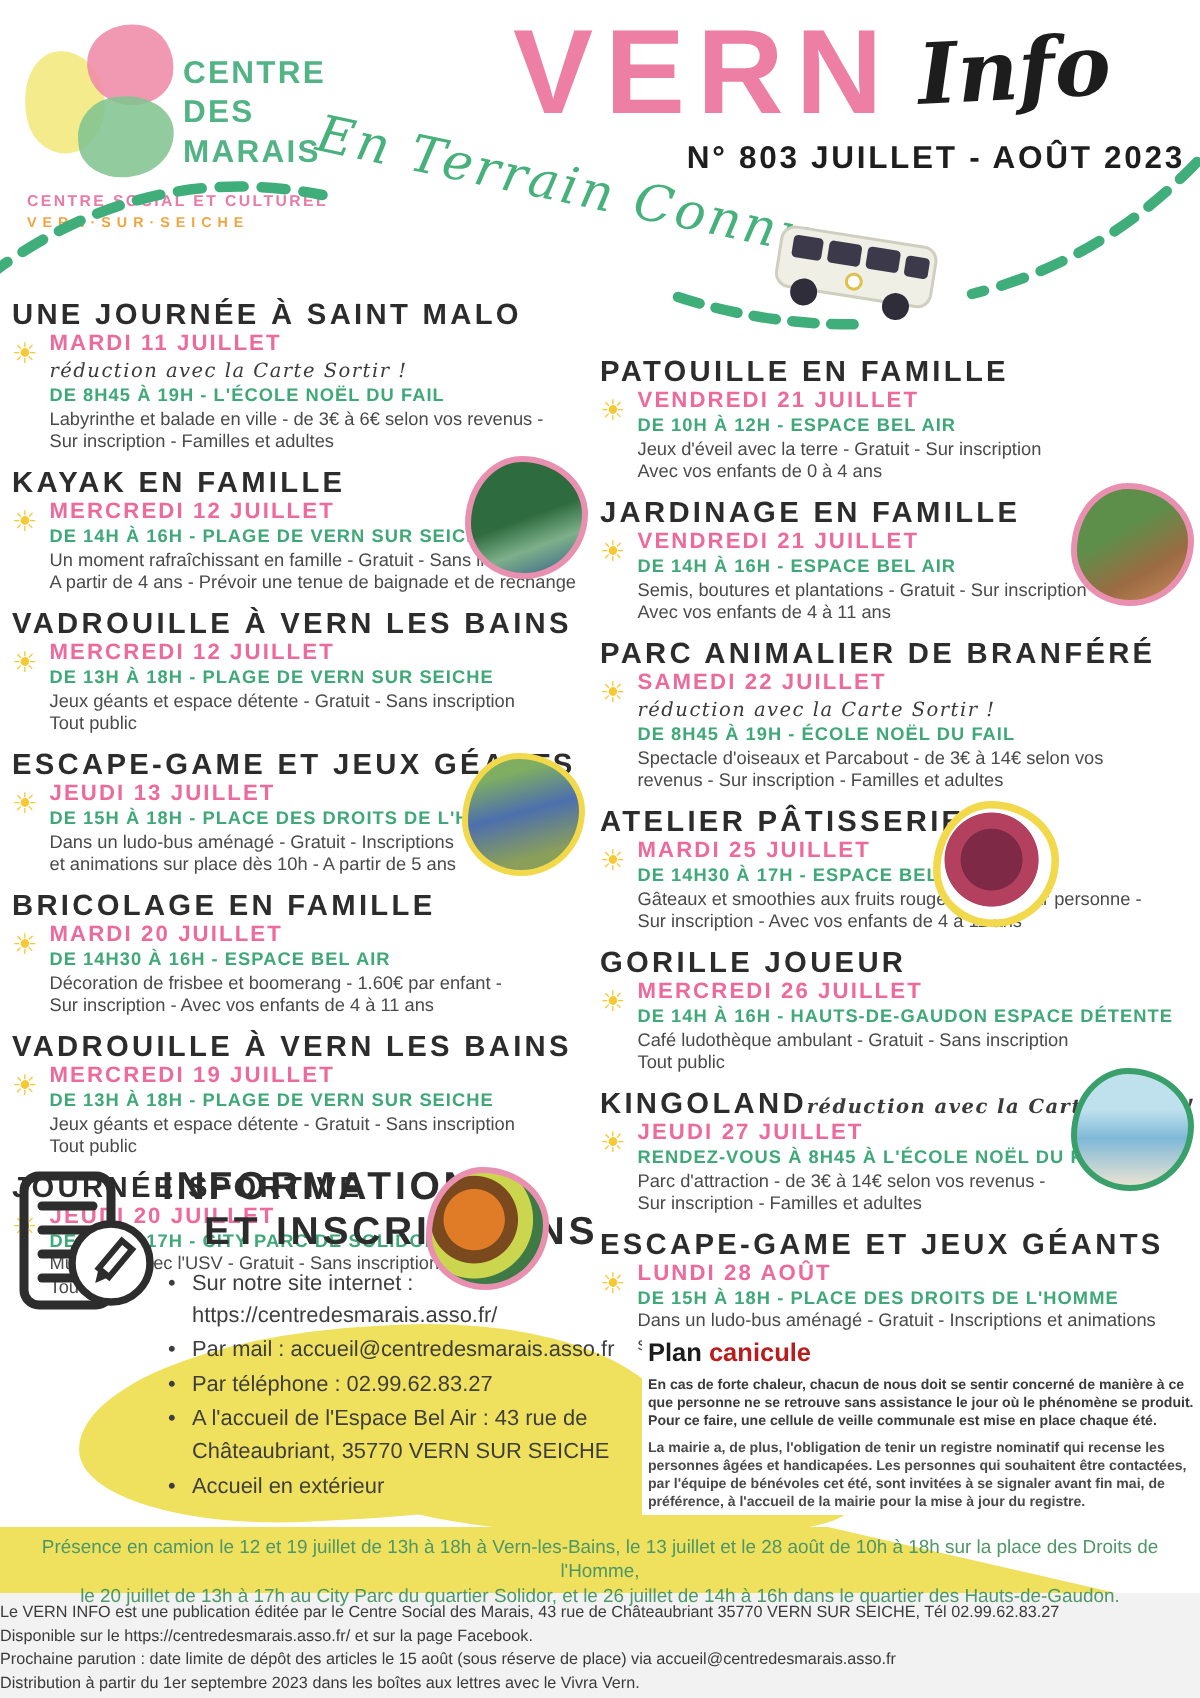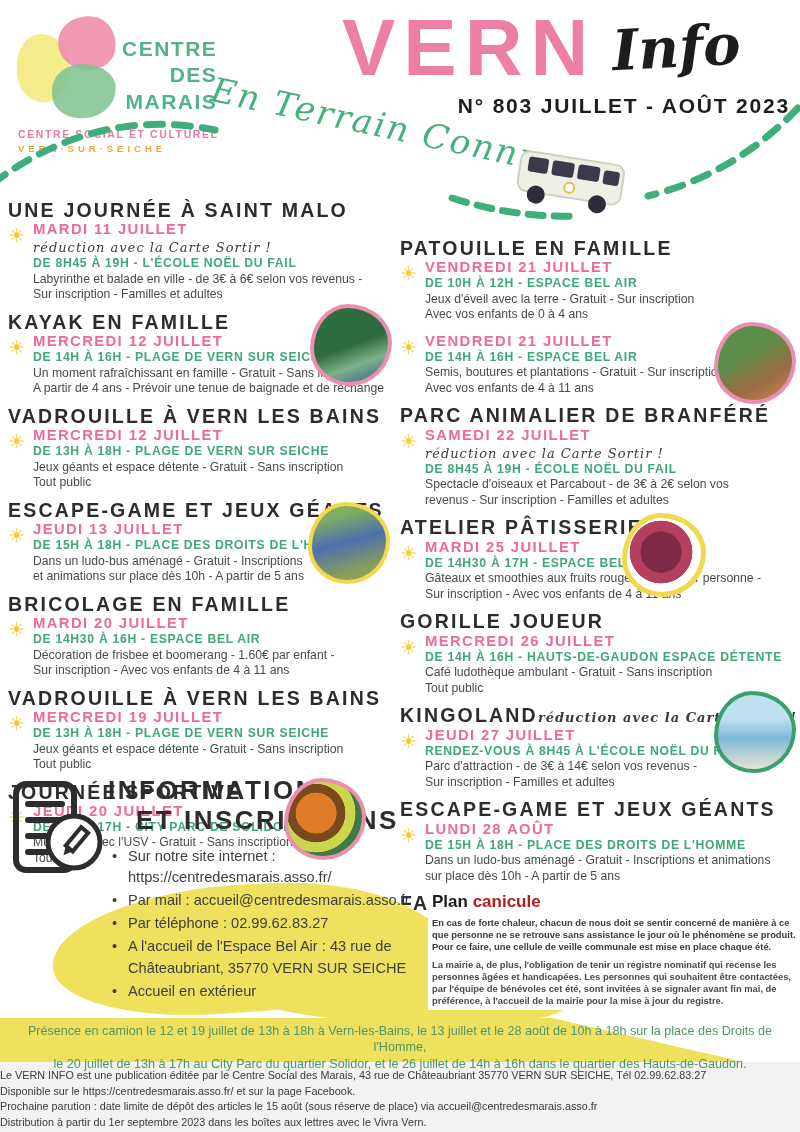--- a/index.html
+++ b/index.html
@@ -4,21 +4,21 @@
 <style>
   html,body{margin:0;padding:0;background:#888;}
   .page{position:relative;width:800px;height:1132px;margin:0 auto;background:#ffffff;overflow:hidden;
         font-family:"Liberation Sans",sans-serif;color:#333;}
   
   .logo{position:absolute;left:10px;top:10px;width:230px;height:145px;}
   .logo-blob{position:absolute;opacity:.88;}
   .blob-yellow{left:6px;top:24px;width:54px;height:68px;background:#f3e87c;border-radius:52% 48% 55% 45%/60% 45% 55% 40%;transform:rotate(-14deg);}
   .blob-pink{left:48px;top:6px;width:58px;height:54px;background:#ef8aa8;border-radius:55% 45% 50% 50%/50% 55% 45% 50%;transform:rotate(9deg);}
   .blob-green{left:42px;top:54px;width:64px;height:54px;background:#82c491;border-radius:45% 55% 52% 48%/50% 48% 55% 45%;transform:rotate(-5deg);}
-  .logo-name{position:absolute;left:112px;top:26px;font-size:21px;font-weight:700;letter-spacing:1.5px;color:#52b386;line-height:1.25;text-align:right;}
+  .logo-name{position:absolute;left:112px;top:26px;font-size:21px;font-weight:700;letter-spacing:1.5px;color:#52b386;line-height:1.25;}
   .logo-sub{position:absolute;left:8px;top:118px;font-size:10.5px;font-weight:700;letter-spacing:1.6px;color:#e87ba8;white-space:nowrap;}
   .logo-city{position:absolute;left:8px;top:133px;font-size:9.5px;font-weight:700;letter-spacing:4px;color:#f0a440;white-space:nowrap;}
   .title-vern{position:absolute;left:342px;top:2px;font-size:80px;font-weight:800;letter-spacing:8px;color:#ee7fa4;}
   .title-info{position:absolute;left:612px;top:14px;font-size:56px;font-weight:600;color:#1d1d1d;
               font-family:"DejaVu Serif",serif;font-style:italic;transform:rotate(-3deg);}
   .issue{position:absolute;right:10px;top:94px;font-size:21px;font-weight:700;letter-spacing:1.8px;color:#1e1e1e;}
   .tagline{position:absolute;left:208px;top:104px;font-size:34px;color:#47b17c;
            font-family:"DejaVu Serif",serif;font-style:italic;letter-spacing:2px;transform:rotate(12deg);}
   .hdr-dashes{position:absolute;left:0;top:92px;width:800px;height:160px;pointer-events:none;}
   .bus{position:absolute;left:512px;top:152px;width:118px;height:62px;transform:rotate(9deg);}
@@ -203,39 +203,40 @@
         <span class="ev-sun">☀</span>
         <span class="ev-date">VENDREDI 21 JUILLET</span>
         
         <div class="ev-loc">DE 10H À 12H - ESPACE BEL AIR</div>
         <div class="ev-desc">Jeux d'éveil avec la terre - Gratuit - Sur inscription
 Avec vos enfants de 0 à 4 ans</div>
       </div>
     </div>
 
     <div class="event">
+      <div class="ev-title"><span class="ev-title-text">JARDINAGE EN FAMILLE</span></div>
       <div class="ev-meta">
         <span class="ev-sun">☀</span>
         <span class="ev-date">VENDREDI 21 JUILLET</span>
         
         <div class="ev-loc">DE 14H À 16H - ESPACE BEL AIR</div>
         <div class="ev-desc">Semis, boutures et plantations - Gratuit - Sur inscription
 Avec vos enfants de 4 à 11 ans</div>
       </div>
     <div class="blob blob-jardin" style="border-color: rgb(233, 143, 176);"></div>
       </div>
 
     <div class="event">
       <div class="ev-title"><span class="ev-title-text">PARC ANIMALIER DE BRANFÉRÉ</span></div>
       <div class="ev-meta">
         <span class="ev-sun">☀</span>
         <span class="ev-date">SAMEDI 22 JUILLET</span>
         <span class="ev-badge">réduction avec la Carte Sortir !</span>
         <div class="ev-loc">DE 8H45 À 19H - ÉCOLE NOËL DU FAIL</div>
-        <div class="ev-desc">Spectacle d'oiseaux et Parcabout - de 3€ à 2€ selon vos
+        <div class="ev-desc">Spectacle d'oiseaux et Parcabout - de 3€ à 14€ selon vos
 revenus - Sur inscription - Familles et adultes</div>
       </div>
     </div>
 
     <div class="event">
       <div class="ev-title"><span class="ev-title-text">ATELIER PÂTISSERIE</span></div>
       <div class="ev-meta">
         <span class="ev-sun">☀</span>
         <span class="ev-date">MARDI 25 JUILLET</span>
         

